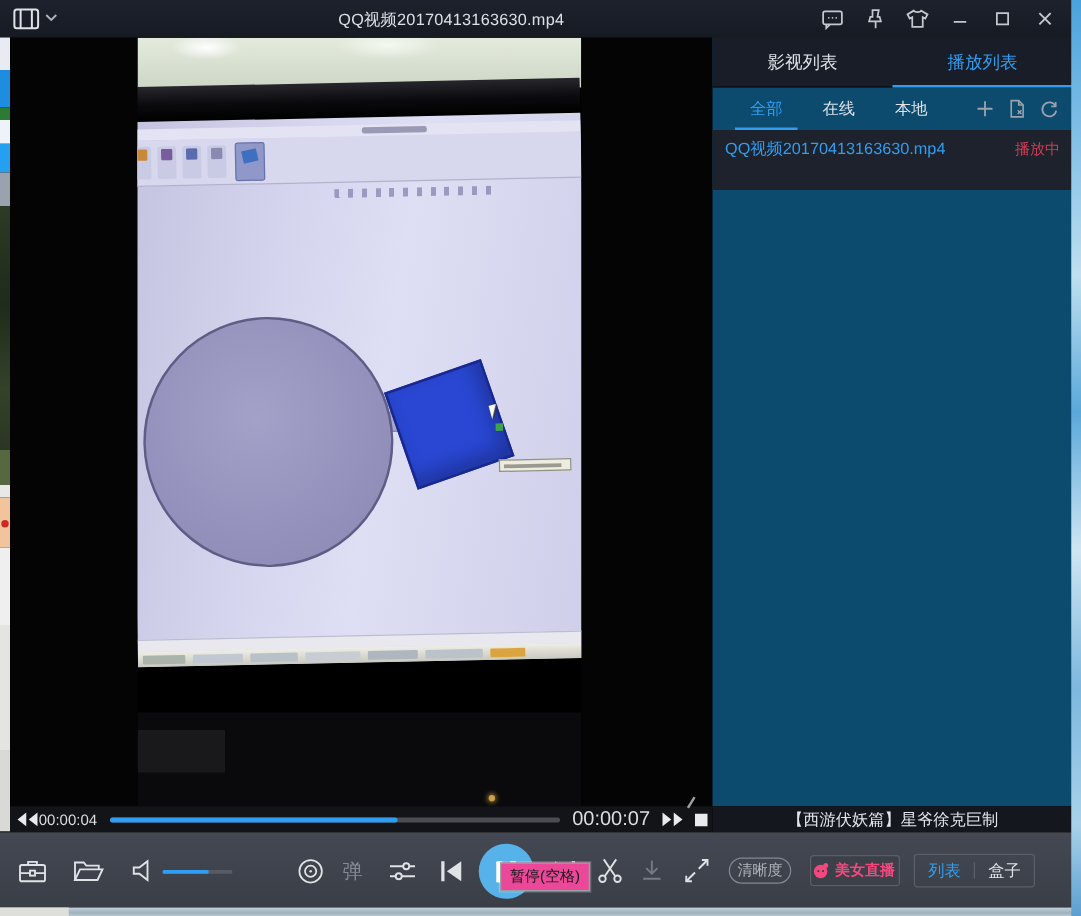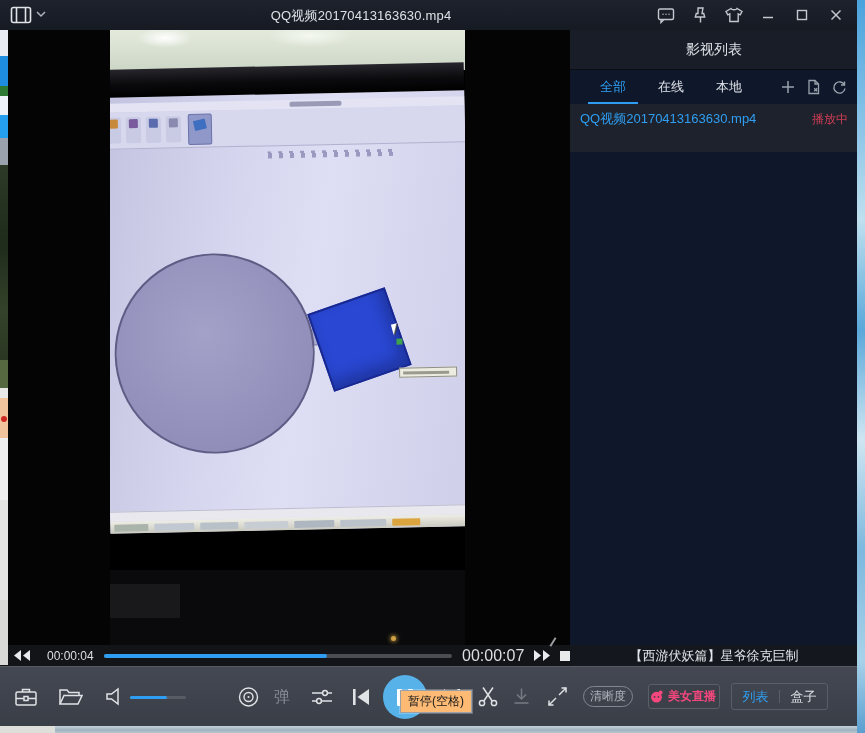--- a/index.html
+++ b/index.html
@@ -74,21 +74,21 @@
   
   #notice { left:462px; top:592px; width:107px; height:47px; z-index:25;
     background:rgba(26,27,31,.93); border:1px solid #8a8d92; padding:5px 8px 4px; }
   #notice-text { color:#cfd2d6; font-size:12px; }
   #notice-action { display:block; text-align:right; color:#3f9fe8; font-size:12px;
     text-decoration:underline; margin-top:5px; cursor:pointer; }
   #notice-pointer { left:552px; top:637px; width:2px; height:10px; background:#9a9da2;
     transform:rotate(32deg); z-index:25; }
 
   
-  #sidebar { left:570px; top:30px; width:288px; height:615px; background:#0f172a; z-index:10; }
+  #sidebar { left:570px; top:30px; width:288px; height:615px; background:#0c4a6e; z-index:10; }
   #side-tabs { left:0; top:0; width:288px; height:40px; background:#181d27; display:flex;
     border-bottom:1px solid #0b0e13; }
   .side-tab { flex:1; display:flex; align-items:center; justify-content:center;
     font-size:14px; color:#dfe3e8; cursor:pointer; position:relative; }
   .side-tab.active { color:#2f9ef2; }
   .side-tab.active::after { content:""; position:absolute; left:0; right:0; bottom:-1px; height:2px; background:#2f9ef2; }
   #filter-row { left:0; top:40px; width:288px; height:34px; display:flex; align-items:center; padding-left:14px; }
   .filter-item { width:58px; height:34px; display:flex; align-items:center; justify-content:center;
     font-size:13px; color:#dfe3e8; cursor:pointer; position:relative; }
   .filter-item.active { color:#2f9ef2; }
@@ -104,21 +104,21 @@
   #pl-folder { margin-left:auto; margin-right:28px; color:#97a0a8; width:16px; height:13px; cursor:pointer; }
 
   
   #promo-row { left:570px; top:645px; width:288px; height:21px; background:#14171d;
     display:flex; align-items:center; justify-content:center; color:#e2e5e9; font-size:13px; z-index:10; }
 
   
   #progress-row { left:0; top:645px; width:570px; height:21px; background:#121418;
     display:flex; align-items:center; z-index:10; }
   #rewind-btn { margin-left:13px; width:18px; height:13px; color:#e8eaec; cursor:pointer; }
-  #time-current { margin-left:16px; color:#dcdfe2; font-size:12px; }
+  #time-current { margin-left:0; color:#dcdfe2; font-size:12px; }
   #progress-track { margin:0 10px; width:360px; height:4px; border-radius:2px; background:#4c4d52;
     position:relative; cursor:pointer; }
   #progress-fill-el { position:absolute; left:0; top:0; height:4px; border-radius:2px; background:#2f9ef2; }
   #time-total { color:#dcdfe2; font-size:16px; }
   #ff-btn { margin-left:9px; width:18px; height:13px; color:#e8eaec; cursor:pointer; }
   #stop-btn { margin-left:9px; width:10px; height:10px; background:#e8eaec; cursor:pointer; }
 
   
   #controlbar { left:0; top:666px; width:858px; height:60px;
     background:linear-gradient(180deg,#444852 0%,#3a3e47 100%); border-top:1px solid #565a63; z-index:10; }
@@ -133,21 +133,21 @@
   #quality-btn { left:583px; top:19px; width:50px; height:21px; border:1px solid #82878f; border-radius:11px;
     color:#aeb4bb; font-size:12px; display:flex; align-items:center; justify-content:center; }
   #live-btn { left:648px; top:17px; width:72px; height:25px; border:1px solid #5a5e66; border-radius:3px;
     display:flex; align-items:center; justify-content:flex-start; gap:4px; background:#3c4049; }
   #live-btn span { color:#f5477e; font-size:12px; font-weight:bold; }
   #listbox-group { left:731px; top:16px; width:97px; height:27px; border:1px solid #5a5e66; border-radius:3px;
     display:flex; align-items:center; }
   #list-btn { flex:1; text-align:center; color:#2f9ef2; font-size:13px; cursor:pointer; }
   #group-divider { width:1px; height:13px; background:#5a5e66; }
   #box-btn { flex:1; text-align:center; color:#dfe3e8; font-size:13px; cursor:pointer; }
-  #pause-tooltip { left:400px; top:690px; height:23px; z-index:30; background:#fdba74;
+  #pause-tooltip { left:400px; top:690px; height:23px; z-index:30; background:#ec4899;
     border:1px solid #9aa0a6; box-shadow:0 0 0 1px rgba(255,255,255,.25); color:#17181a; font-size:12px;
     display:flex; align-items:center; padding:0 7px; }
 
   svg { display:block; }
 </style>
 </head>
 <body>
 
 <div id="stage">
 
@@ -279,20 +279,21 @@
           <span class="abs" id="desk-dot"></span>
         </div>
       </div>
     </div>
 
     <div class="abs" id="notice-pointer"></div>
 
     <div class="abs" id="sidebar">
       <div class="abs" id="side-tabs">
         <div class="side-tab">影视列表</div>
+        <div class="side-tab active">播放列表</div>
       </div>
       <div class="abs" id="filter-row">
         <div class="filter-item active">全部</div>
         <div class="filter-item">在线</div>
         <div class="filter-item">本地</div>
         <div id="filter-actions">
           <span class="fa-icon">
             <svg width="14" height="14" viewBox="0 0 14 14" stroke="currentColor" stroke-width="1.5">
               <line x1="7" y1="1" x2="7" y2="13"></line>
                 <line x1="1" y1="7" x2="13" y2="7"></line>

